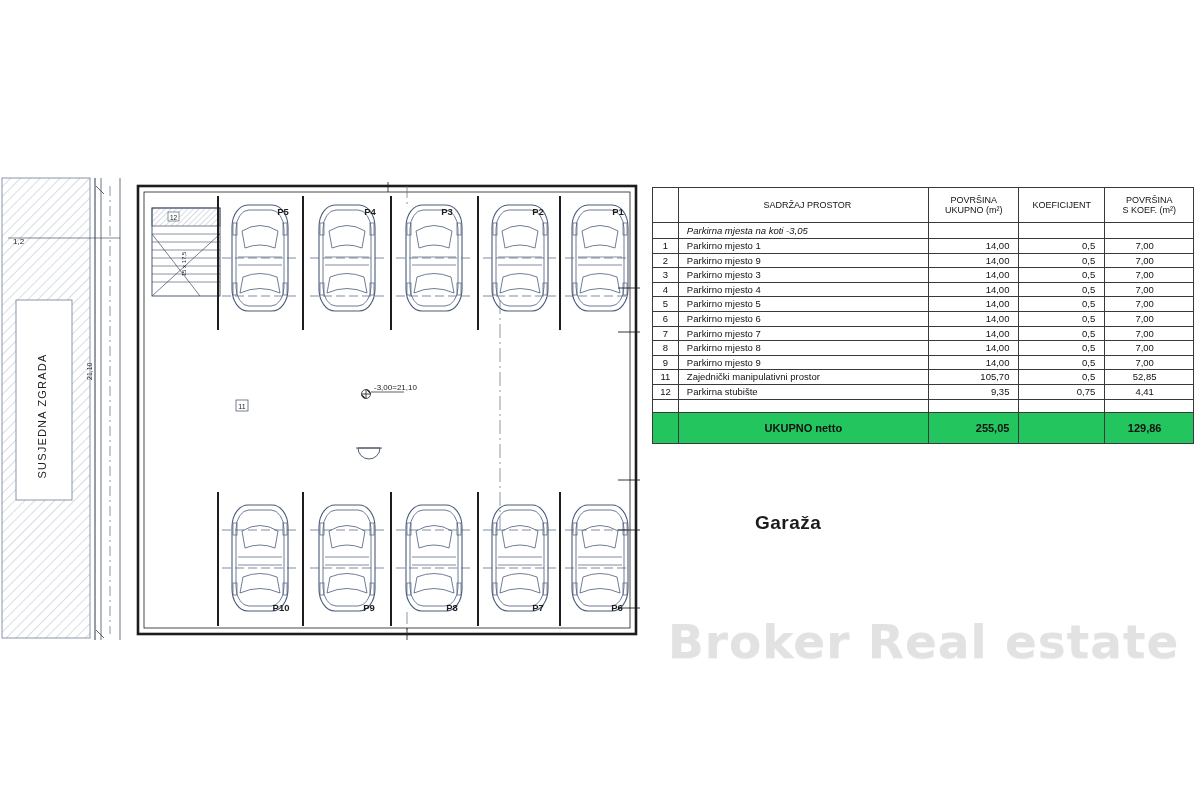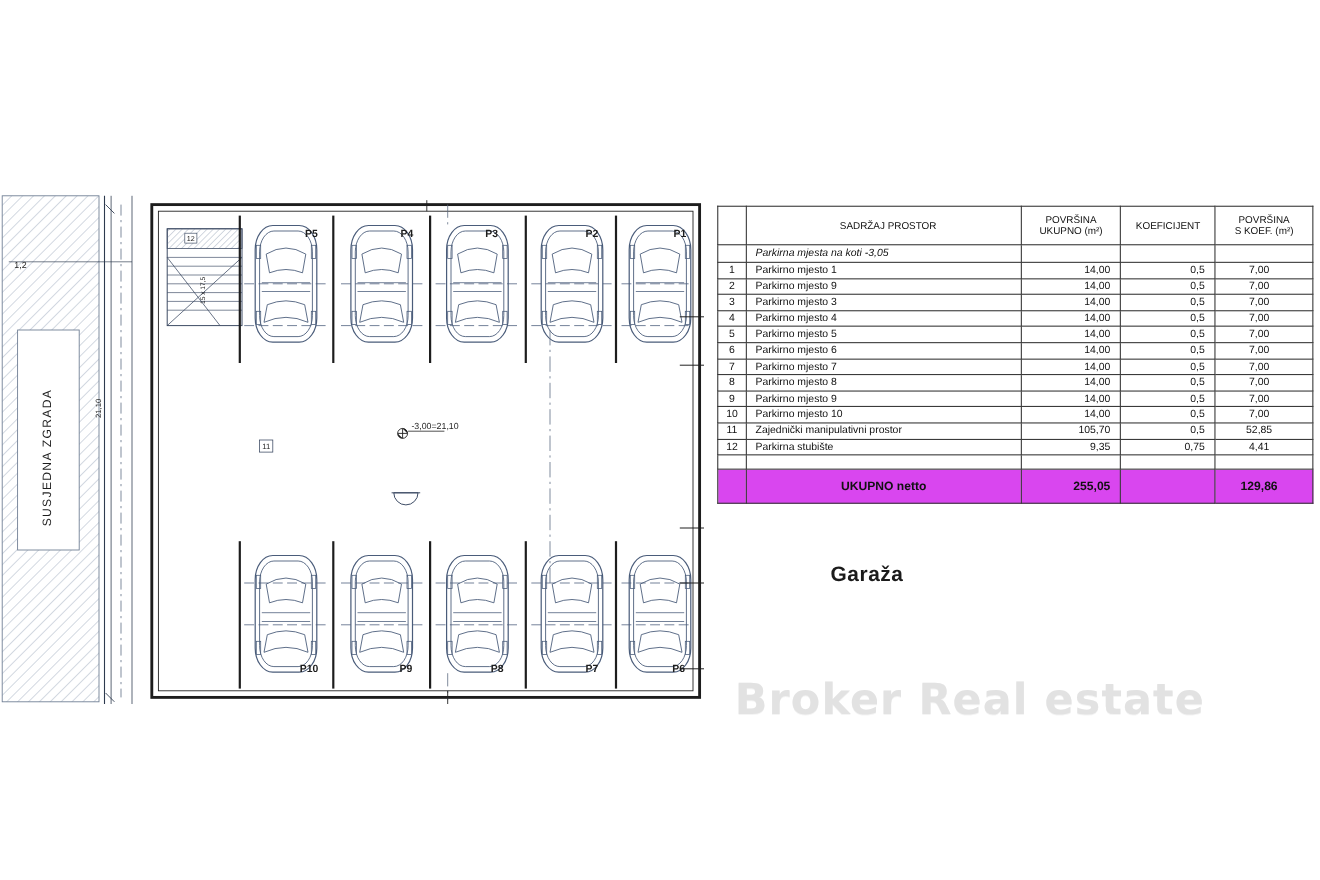--- a/index.html
+++ b/index.html
@@ -60,21 +60,21 @@
   tr.section td { height: 15px; line-height: 15px; }
   .section-label {
     font-style: italic;
     font-weight: bold;
     text-align: left;
     padding-left: 8px !important;
     font-size: 9.5px;
   }
   tr.blank td { height: 12px; }
   tr.total td {
-    background: #d946ef;
+    background: #22c55e;
     height: 30px;
     font-weight: bold;
     font-size: 11px;
   }
   tr.total .c-desc { text-align: center; padding-left: 0 !important; }
   .hdr-sadrzaj { text-align: center; }
 
   
   #caption {
     position: absolute;
@@ -84,21 +84,21 @@
     font-weight: bold;
     color: #1b1b1b;
     letter-spacing: 0.5px;
   }
 
   
   #watermark {
     position: absolute;
     left: 668px;
     top: 614px;
-    font-size: 39px;
+    font-size: 47px;
     font-weight: bold;
     color: #e2e2e2;
     letter-spacing: 1px;
     white-space: nowrap;
     font-family: "DejaVu Sans", sans-serif;
     text-shadow: 0 1px 0 #f4f4f4;
   }
 </style>
 </head>
 <body>
@@ -377,27 +377,20 @@
         <td class="c-s">7,00</td>
       </tr>
       <tr class="row">
         <td class="c-num">9</td>
         <td class="c-desc">Parkirno mjesto 9</td>
         <td class="c-a">14,00</td>
         <td class="c-k">0,5</td>
         <td class="c-s">7,00</td>
       </tr>
       <tr class="row">
-        <td class="c-num">10</td>
-        <td class="c-desc">Parkirno mjesto 10</td>
-        <td class="c-a">14,00</td>
-        <td class="c-k">0,5</td>
-        <td class="c-s">7,00</td>
-      </tr>
-      <tr class="row">
         <td class="c-num">11</td>
         <td class="c-desc">Zajednički manipulativni prostor</td>
         <td class="c-a">105,70</td>
         <td class="c-k">0,5</td>
         <td class="c-s">52,85</td>
       </tr>
       <tr class="row">
         <td class="c-num">12</td>
         <td class="c-desc">Parkirna stubište</td>
         <td class="c-a">9,35</td>

